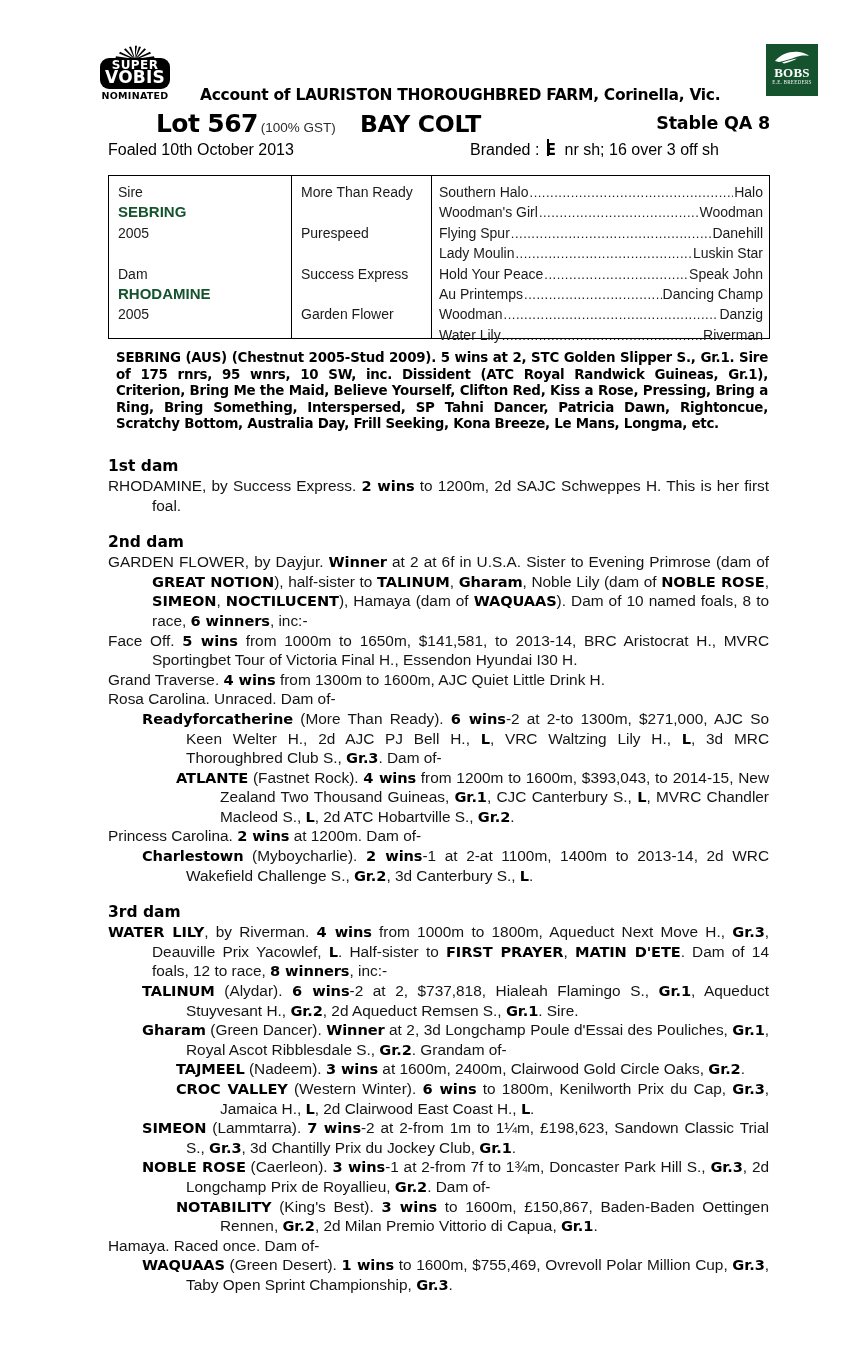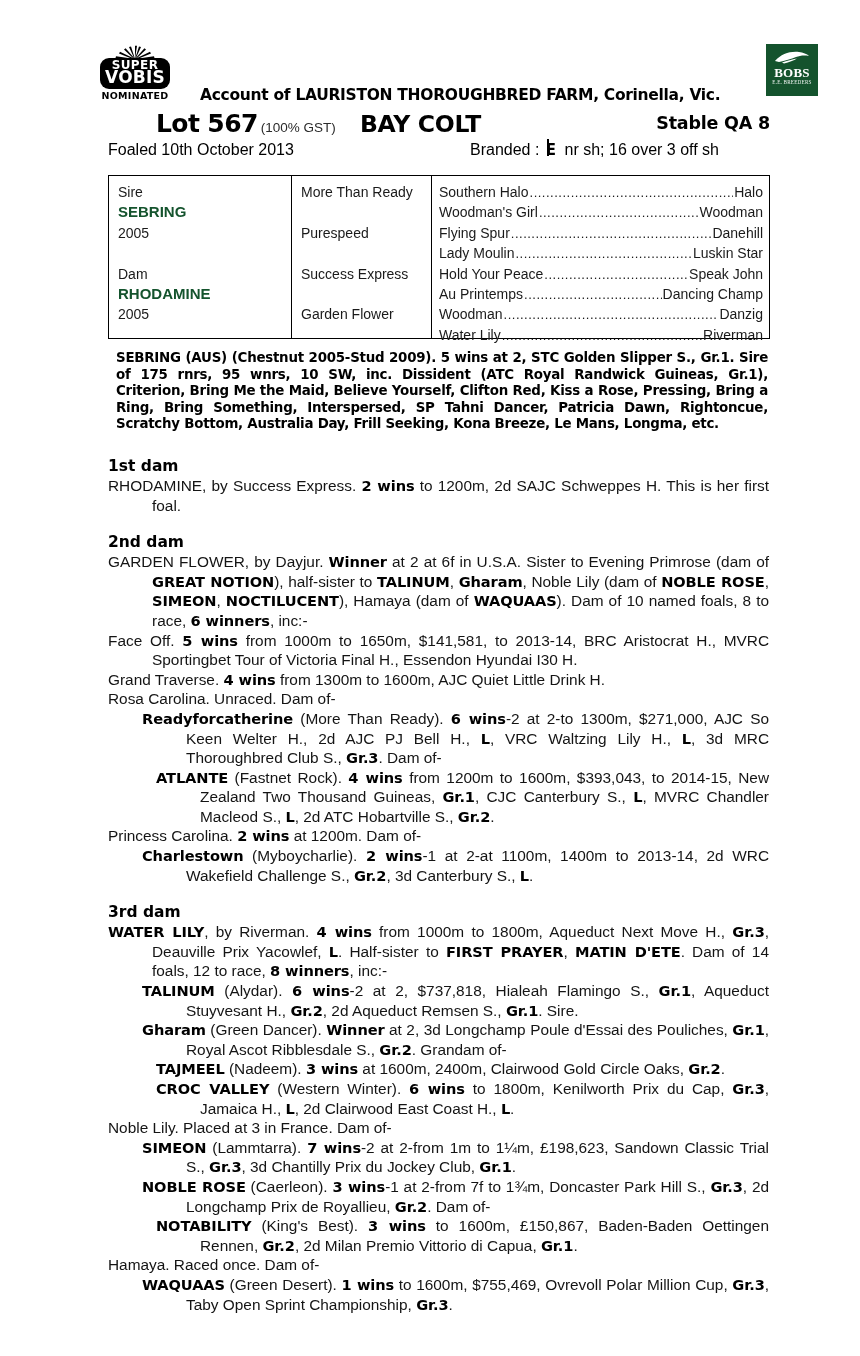--- a/index.html
+++ b/index.html
@@ -272,21 +272,21 @@
     line-height: 19.6px;
     color: #141414;
     text-align: justify;
     text-justify: inter-word;
     padding-right: 1px;
   }
   .ent b { color: #000; font-family: "DejaVu Sans", sans-serif; font-size: 14.6px; letter-spacing: -0.1px;}
 
   .e0 { margin-left: 0px;   text-indent: -0px;  padding-left: 44px; }
   .e1 { margin-left: 34px;  padding-left: 44px; }
-  .e2 { margin-left: 48px;  padding-left: 44px; }
+  .e2 { margin-left: 68px;  padding-left: 44px; }
   .e-first-out { text-indent: -44px; }
 </style>
 </head>
 <body>
 
 <div class="page">
 
   <div class="header">
 
     <div class="vobis-logo">
@@ -427,21 +427,20 @@
         <div class="ent e0 e-first-out"><span>Princess Carolina. </span><b>2 wins</b><span> at 1200m. Dam of-</span></div>
         <div class="ent e1 e-first-out"><b>Charlestown</b><span> (Myboycharlie). </span><b>2 wins</b><span>-1 at 2-at 1100m, 1400m to 2013-14, 2d WRC Wakefield Challenge S., </span><b>Gr.2</b><span>, 3d Canterbury S., </span><b>L</b><span>.</span></div>
       </div>
       <div id="sec-2">
         <div class="dam-head">3rd dam</div>
         <div class="ent e0 e-first-out"><b>WATER LILY</b><span>, by Riverman. </span><b>4 wins</b><span> from 1000m to 1800m, Aqueduct Next Move H., </span><b>Gr.3</b><span>, Deauville Prix Yacowlef, </span><b>L</b><span>. Half-sister to </span><b>FIRST PRAYER</b><span>, </span><b>MATIN D'ETE</b><span>. Dam of 14 foals, 12 to race, </span><b>8 winners</b><span>, inc:-</span></div>
         <div class="ent e1 e-first-out"><b>TALINUM</b><span> (Alydar). </span><b>6 wins</b><span>-2 at 2, $737,818, Hialeah Flamingo S., </span><b>Gr.1</b><span>, Aqueduct Stuyvesant H., </span><b>Gr.2</b><span>, 2d Aqueduct Remsen S., </span><b>Gr.1</b><span>. Sire.</span></div>
         <div class="ent e1 e-first-out"><b>Gharam</b><span> (Green Dancer). </span><b>Winner</b><span> at 2, 3d Longchamp Poule d'Essai des Pouliches, </span><b>Gr.1</b><span>, Royal Ascot Ribblesdale S., </span><b>Gr.2</b><span>. Grandam of-</span></div>
         <div class="ent e2 e-first-out"><b>TAJMEEL</b><span> (Nadeem). </span><b>3 wins</b><span> at 1600m, 2400m, Clairwood Gold Circle Oaks, </span><b>Gr.2</b><span>.</span></div>
         <div class="ent e2 e-first-out"><b>CROC VALLEY</b><span> (Western Winter). </span><b>6 wins</b><span> to 1800m, Kenilworth Prix du Cap, </span><b>Gr.3</b><span>, Jamaica H., </span><b>L</b><span>, 2d Clairwood East Coast H., </span><b>L</b><span>.</span></div>
-        <div class="ent e0 e-first-out"><span>Noble Lily. Placed at 3 in France. Dam of-</span></div>
         <div class="ent e1 e-first-out"><b>SIMEON</b><span> (Lammtarra). </span><b>7 wins</b><span>-2 at 2-from 1m to 1¼m, £198,623, Sandown Classic Trial S., </span><b>Gr.3</b><span>, 3d Chantilly Prix du Jockey Club, </span><b>Gr.1</b><span>.</span></div>
         <div class="ent e1 e-first-out"><b>NOBLE ROSE</b><span> (Caerleon). </span><b>3 wins</b><span>-1 at 2-from 7f to 1¾m, Doncaster Park Hill S., </span><b>Gr.3</b><span>, 2d Longchamp Prix de Royallieu, </span><b>Gr.2</b><span>. Dam of-</span></div>
         <div class="ent e2 e-first-out"><b>NOTABILITY</b><span> (King's Best). </span><b>3 wins</b><span> to 1600m, £150,867, Baden-Baden Oettingen Rennen, </span><b>Gr.2</b><span>, 2d Milan Premio Vittorio di Capua, </span><b>Gr.1</b><span>.</span></div>
         <div class="ent e0 e-first-out"><span>Hamaya. Raced once. Dam of-</span></div>
         <div class="ent e1 e-first-out"><b>WAQUAAS</b><span> (Green Desert). </span><b>1 wins</b><span> to 1600m, $755,469, Ovrevoll Polar Million Cup, </span><b>Gr.3</b><span>, Taby Open Sprint Championship, </span><b>Gr.3</b><span>.</span></div>
       </div>
     </div>
 
 </div>
 

